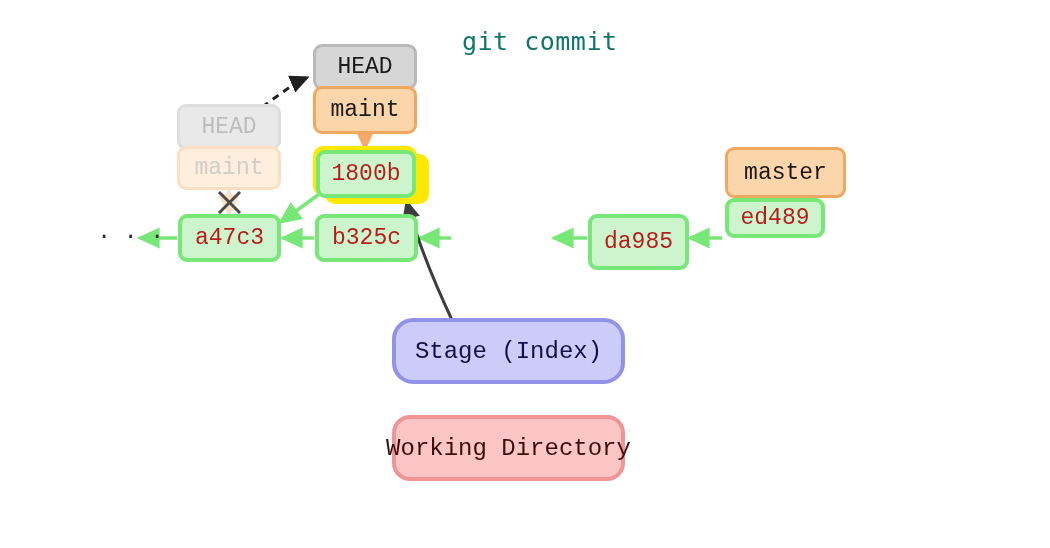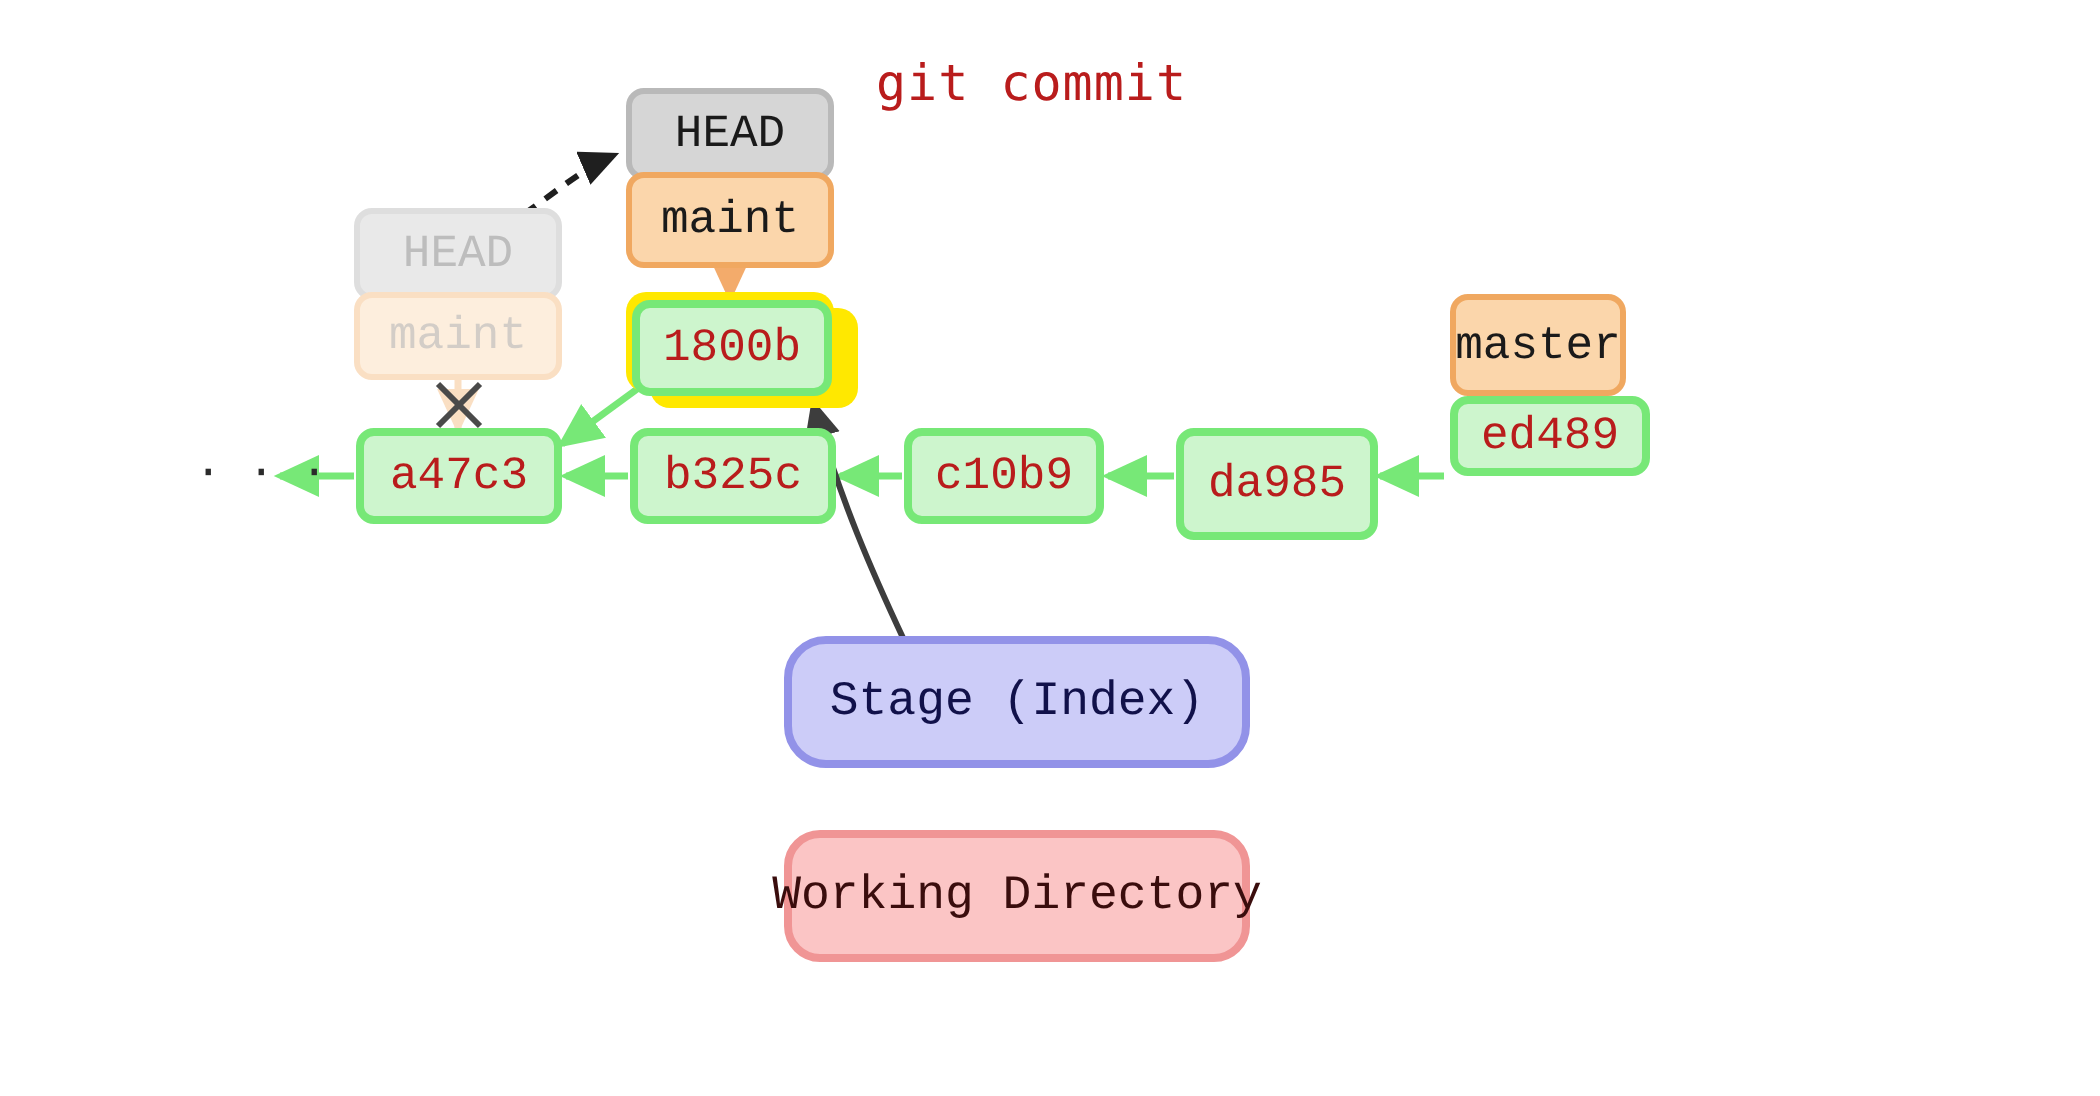--- a/index.html
+++ b/index.html
@@ -91,22 +91,23 @@
   }
   .highlight {
     position: absolute;
     background: #ffe800;
     border-radius: 10px;
   }
   .title {
     position: absolute;
     font-family: "DejaVu Sans Mono", monospace;
     font-size: 25px;
-    color: #b91c1c;
+    color: #0f766e;
     letter-spacing: 0.5px;
+    margin-left: 24px;
   }
   .ellipsis {
     position: absolute;
     font-family: "DejaVu Sans", sans-serif;
     font-size: 26px;
     color: #2b2b2b;
     letter-spacing: 5px;
   }
 </style>
 </head>
@@ -160,28 +161,27 @@
   <div class="title" style="left:438px; top:27px;">git commit</div>
 
   <div class="ellipsis" style="left:100px; top:222px;">· · ·</div>
 
   <div class="node ref-head-ghost" style="left:177px; top:104px; width:104px; height:46px;">HEAD</div>
   <div class="node ref-branch-ghost" style="left:177px; top:146px; width:104px; height:44px;">maint</div>
 
   <div class="node ref-head" style="left:313px; top:44px; width:104px; height:46px;">HEAD</div>
   <div class="node ref-branch" style="left:313px; top:86px; width:104px; height:48px;">maint</div>
 
-  <div class="node ref-branch" style="left:725px; top:147px; width:88px; height:51px;">master</div>
+  <div class="node ref-branch" style="left:725px; top:147px; width:121px; height:51px;">master</div>
 
   <div class="highlight" style="left:313px; top:146px; width:104px; height:50px;"></div>
   <div class="highlight" style="left:325px; top:154px; width:104px; height:50px;"></div>
   <div class="node commit" style="left:316px; top:150px; width:100px; height:48px;">1800b</div>
 
   <div class="node commit" style="left:178px; top:214px; width:103px; height:48px;">a47c3</div>
   <div class="node commit" style="left:315px; top:214px; width:103px; height:48px;">b325c</div>
-  <div class="node commit" style="left:452px; top:214px; width:100px; height:48px;">c10b9</div>
   <div class="node commit" style="left:588px; top:214px; width:101px; height:56px;">da985</div>
   <div class="node commit" style="left:725px; top:198px; width:100px; height:40px;">ed489</div>
 
   <div class="node area-stage" style="left:392px; top:318px; width:233px; height:66px;">Stage (Index)</div>
   <div class="node area-work" style="left:392px; top:415px; width:233px; height:66px;">Working Directory</div>
 
 </div>
 
 </body></html>

